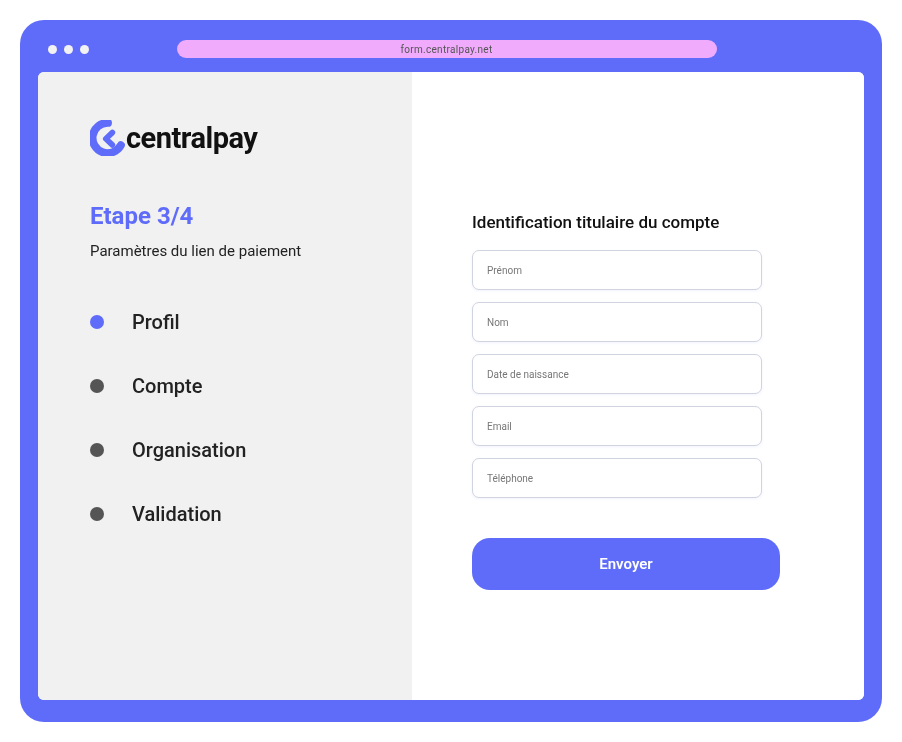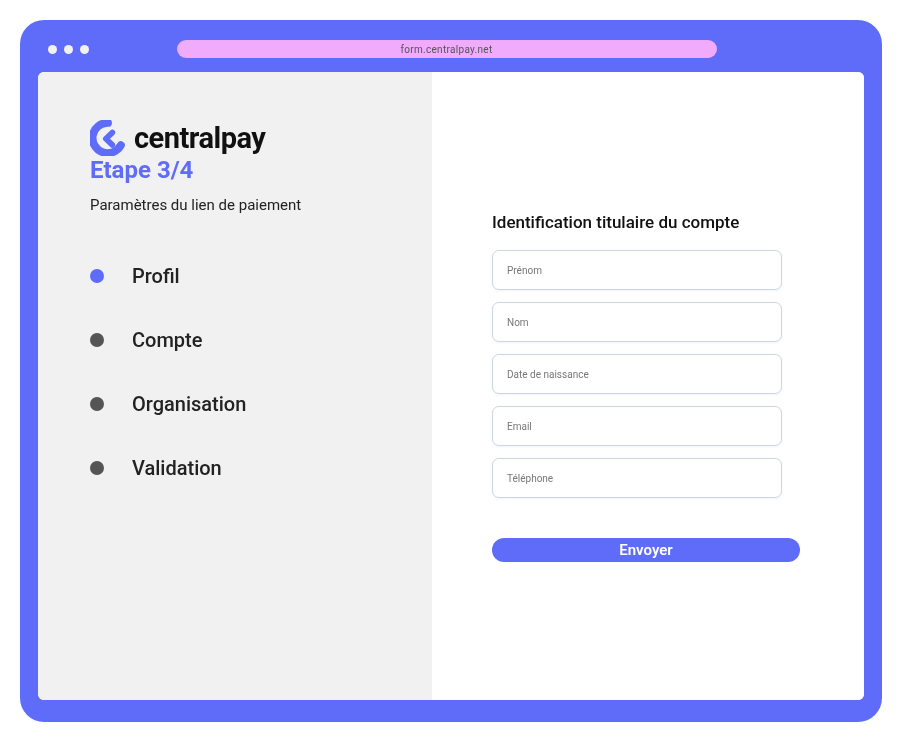--- a/index.html
+++ b/index.html
@@ -67,21 +67,21 @@
 
     .sidebar {
       width: 404px;
       background: #f1f1f2;
       padding: 48px 36px 36px 52px;
     }
 
     .logo {
       display: flex;
       align-items: center;
-      gap: 8px;
+      margin-bottom: 46px;
     }
 
     .logo-icon {
       width: 36px;
       height: 36px;
       flex-shrink: 0;
     }
 
     .logo-text {
       font-size: 29px;
@@ -129,21 +129,21 @@
 
     .step-label {
       font-size: 20px;
       font-weight: 500;
       color: #222;
     }
 
     .main {
       flex: 1;
       background: #fff;
-      padding: 140px 64px 40px 60px;
+      padding: 140px 84px 40px 60px;
     }
 
     .form-title {
       font-size: 17px;
       font-weight: 500;
       color: #111;
       margin-bottom: 18px;
     }
 
     .form-fields {
@@ -164,21 +164,21 @@
       outline: none;
       box-shadow: 0 1px 3px rgba(94, 108, 249, 0.08);
     }
 
     .text-input::placeholder {
       color: #777;
     }
 
     .submit-btn {
       width: 308px;
-      height: 24px;
+      height: 52px;
       background: #5e6cf9;
       color: #fff;
       border: none;
       border-radius: 18px;
       font-size: 15px;
       font-weight: 600;
       cursor: pointer;
     }
   </style>
 </head>

